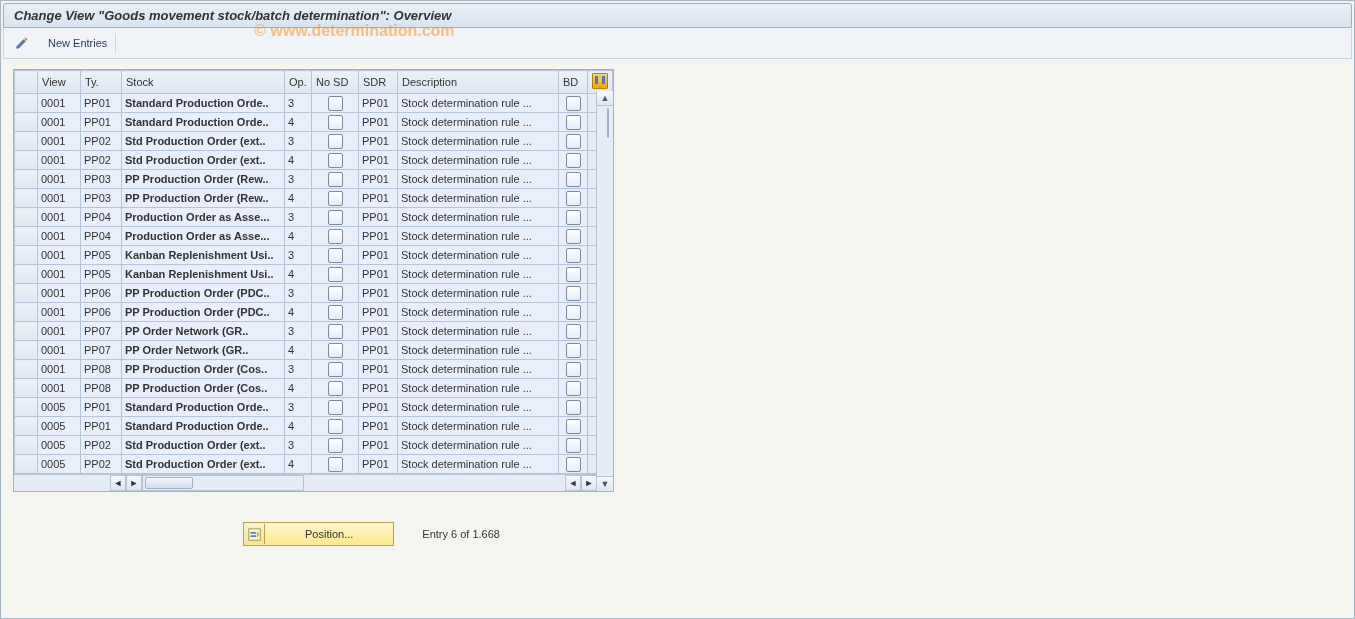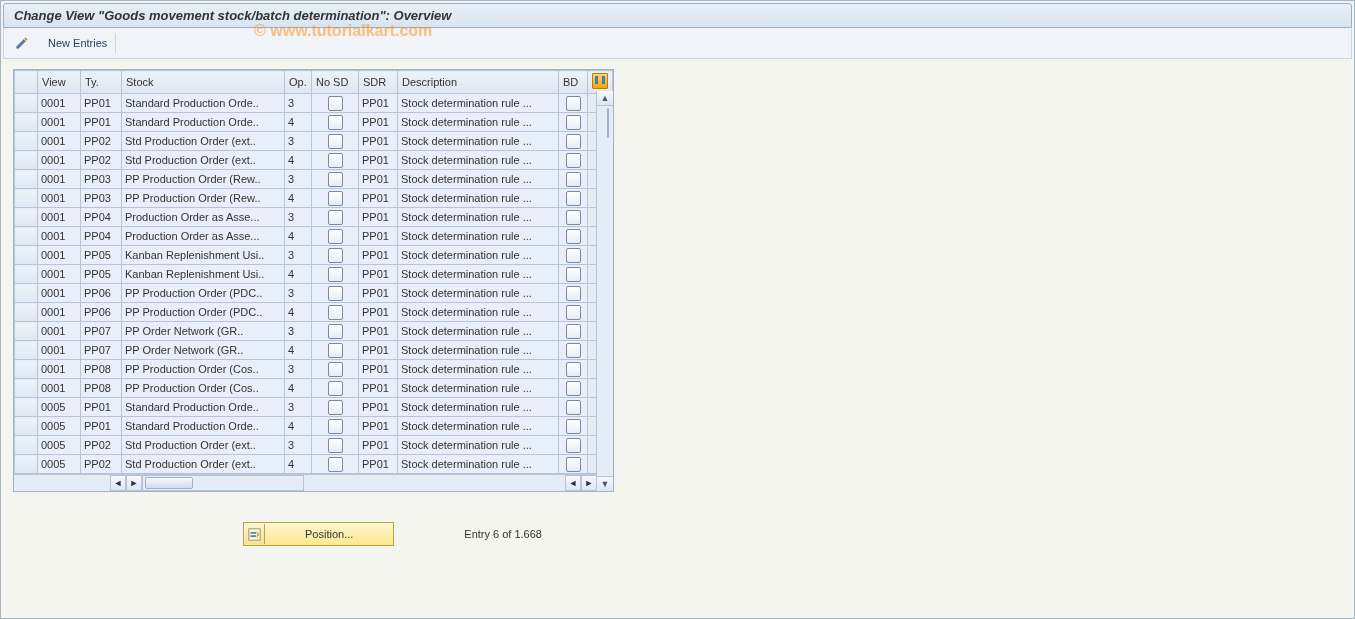--- a/index.html
+++ b/index.html
@@ -17,21 +17,21 @@
 
   
   .content { padding: 10px; }
   .table-frame { border: 1px solid #9fb2c8; display: inline-block; background: #e4ebf4; position: relative; }
   table.sap-table { border-collapse: collapse; font-size: 11px; }
   .sap-table th { background: linear-gradient(#edf2f9, #dde6f2); border: 1px solid #b5c4d6; padding: 2px 4px; text-align: left; font-weight: normal; height: 18px; color: #333; white-space: nowrap; }
   .sap-table td { border: 1px solid #b5c4d6; padding: 0 3px; height: 18px; background: #e8effa; white-space: nowrap; overflow: hidden; text-overflow: ellipsis; }
   .sap-table tr td:first-child { background: linear-gradient(#eef3f9, #dfe7f2); width: 14px; }
   .col-plant { width: 34px; }
   .col-ty { width: 32px; }
-  .col-name { width: 154px; max-width: 154px; }
+  .col-name { width: 154px; max-width: 154px; font-weight: bold; }
   .col-op { width: 18px; }
   .col-nosd { width: 38px; text-align: center; }
   .col-sdr { width: 30px; margin-left: 25px; }
   .col-desc { width: 152px; max-width: 152px; }
   .col-bd { width: 20px; text-align: center; }
   .cb { display: inline-block; width: 13px; height: 13px; border: 1px solid #7a8aa0; border-radius: 2px; background: linear-gradient(#fff, #e6edf6); vertical-align: middle; }
 
   
   .vscroll { position: absolute; right: 0; top: 21px; bottom: 0; width: 16px; background: #e6ecf5; border-left: 1px solid #b5c4d6; display: flex; flex-direction: column; align-items: center; }
   .vscroll .up, .vscroll .down { height: 14px; width: 100%; font-size: 9px; color: #555; display: flex; align-items: center; justify-content: center; background: linear-gradient(#f6f9fd, #dde6f2); border-bottom: 1px solid #b5c4d6; cursor: pointer; }
@@ -43,21 +43,21 @@
   .config-icon::before { content: ""; position: absolute; left: 2px; top: 2px; width: 3px; height: 8px; background: #4a7ac0; }
   .config-icon::after { content: ""; position: absolute; right: 2px; top: 2px; width: 3px; height: 8px; background: #4a7ac0; }
 
   
   .hscroll-row { display: flex; align-items: center; background: #e6ecf5; height: 16px; border-top: 1px solid #b5c4d6; }
   .hscroll-row .hleft, .hscroll-row .hright { width: 14px; height: 14px; font-size: 9px; display: flex; align-items: center; justify-content: center; background: linear-gradient(#f6f9fd, #dde6f2); border: 1px solid #b5c4d6; cursor: pointer; }
   .hscroll-row .htrack { position: relative; flex: 0 0 160px; height: 14px; background: #e6ecf5; border: 1px solid #b5c4d6; }
   .hscroll-row .hthumb { position: absolute; left: 2px; top: 1px; width: 46px; bottom: 1px; background: linear-gradient(#f6f9fd, #d2ddeb); border: 1px solid #9fb2c8; border-radius: 2px; }
 
   
-  .footer { margin-top: 30px; margin-left: 230px; display: flex; align-items: center; gap: 70px; }
+  .footer { margin-top: 30px; margin-left: 230px; display: flex; align-items: center; gap: 28px; }
   .pos-btn { display: flex; align-items: center; border: 1px solid #b8a24a; background: linear-gradient(#fff6cf, #fce98c); padding: 0; height: 22px; cursor: pointer; }
   .pos-btn .pico { width: 20px; height: 20px; border-right: 1px solid #b8a24a; display: flex; align-items: center; justify-content: center; background: linear-gradient(#faf3d4, #f5e39a); }
   .pos-btn .plabel { padding: 0 40px 0 40px; font-size: 11px; }
   .entry-text { color: #333; }
 </style>
 </head>
 <body>
 
 <div class="window">
 
@@ -65,21 +65,21 @@
 
   <div class="toolbar">
     <span class="btn-icon">
       <svg width="14" height="14" viewBox="0 0 16 16">
           <path d="M2 12 L10 4 L12 6 L4 14 L2 14 Z" fill="#5b7aa8" stroke="#2b4e88" stroke-width="0.5"></path>
           <path d="M11 3 L13 5 L14 4 L12 2 Z" fill="#c99b3b" stroke="#8b651c" stroke-width="0.5"></path>
         </svg>
     </span>
     <span class="link">New Entries</span>
     <span class="toolbar-sep"></span>
-    <span class="watermark">© www.tutorialkart.com</span>
+    <span class="watermark">© www.determination.com</span>
   </div>
 
   <div class="content">
     <div class="table-frame">
       <table class="sap-table">
         <thead>
           <tr>
             <th style="width:14px;"></th>
             <th class="col-plant">View</th>
             <th class="col-ty">Ty.</th>

